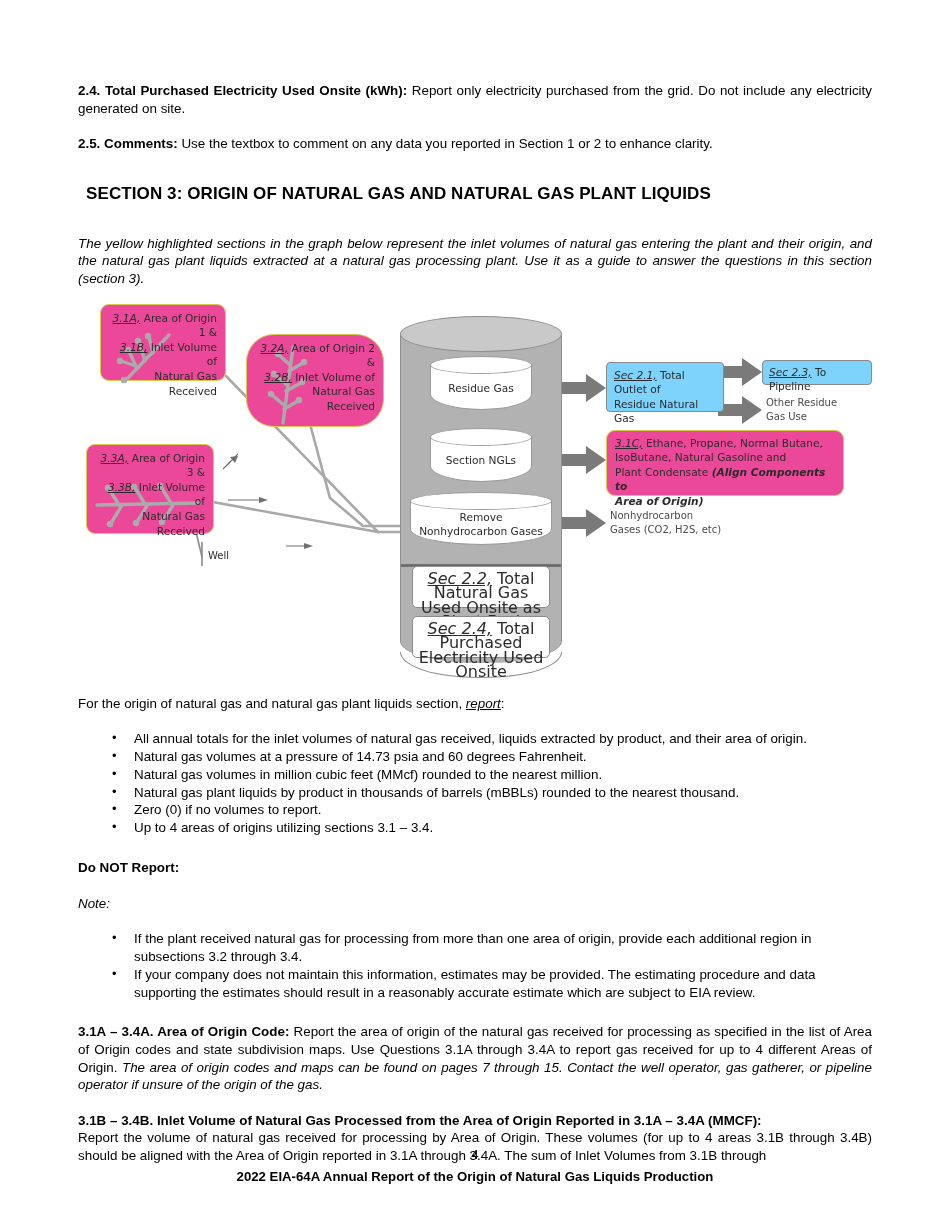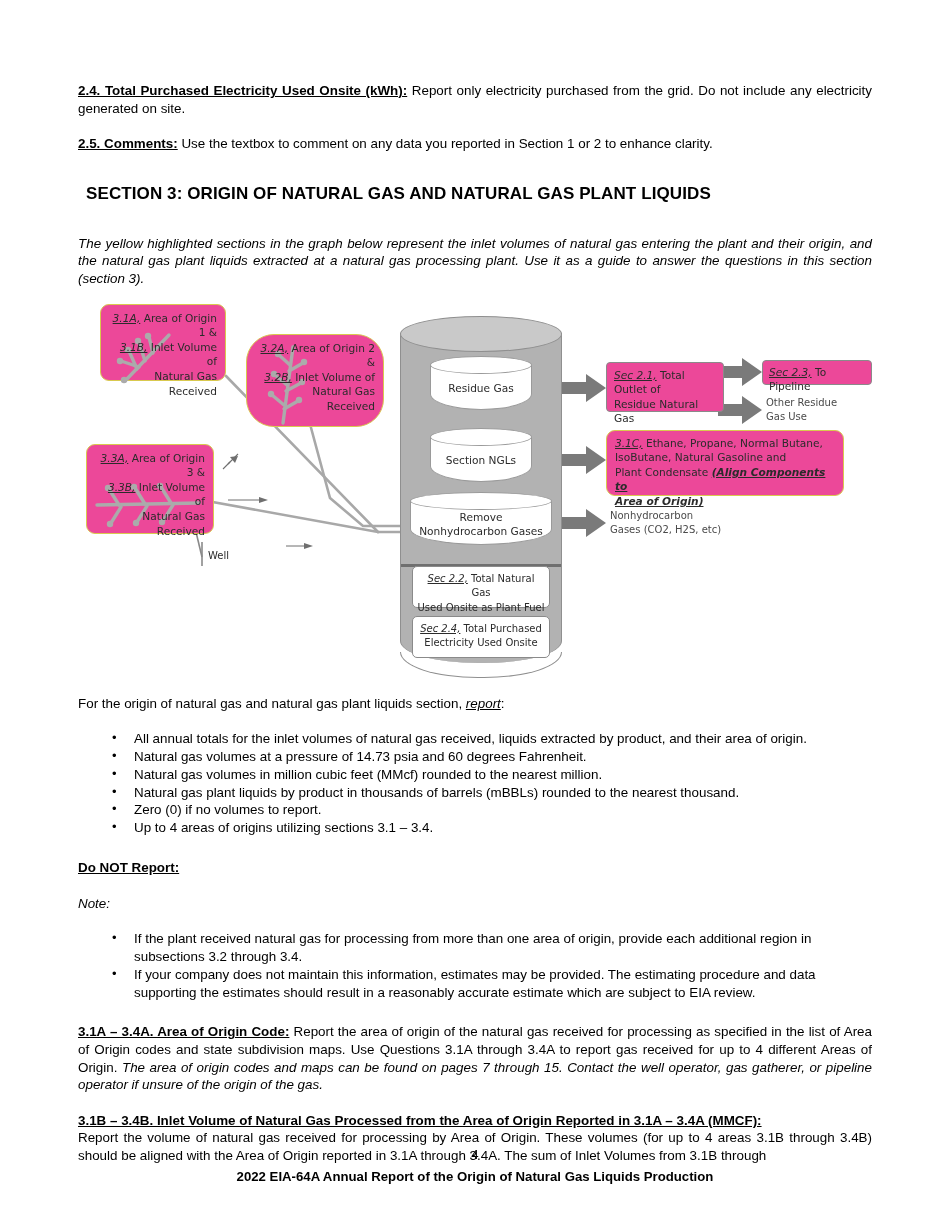--- a/index.html
+++ b/index.html
@@ -31,21 +31,21 @@
   }
   p, div.para {
     margin: 0;
   }
   .para {
     font-size: 13.4px;
     line-height: 17.6px;
     text-align: justify;
   }
   .para.left { text-align: left; }
-  .b { font-weight: bold; text-decoration: underline; }
+  .b { font-weight: bold; }
   .i { font-style: italic; }
   .u { text-decoration: underline; }
   .gap-md { height: 18px; }
   .gap-lg { height: 22px; }
 
   h2.section-head {
     margin: 8px;
     font-size: 17px;
     font-weight: bold;
     line-height: 22px;
@@ -93,21 +93,21 @@
     border-radius: 9px;
     box-sizing: border-box;
     font-size: 10.6px;
     line-height: 14.6px;
     color: #2b2b2b;
     padding: 6px 8px 6px 8px;
     z-index: 4;
   }
   .wbox {
     position: absolute;
-    background: #ec4899;
+    background: #7dd3fc;
     border: 1px solid #8a8a8a;
     border-radius: 4px;
     box-sizing: border-box;
     font-size: 10.6px;
     line-height: 14.6px;
     color: #2b2b2b;
     padding: 5px 7px;
     z-index: 6;
   }
   .plainlabel {
@@ -205,21 +205,21 @@
     text-align: center;
     z-index: 3;
   }
 
   .innerbox {
     position: absolute;
     background: #ffffff;
     border: 1px solid #8a8a8a;
     border-radius: 5px;
     box-sizing: border-box;
-    font-size: 10px;
+    font-size: 16px;
     line-height: 14.6px;
     color: #2b2b2b;
     text-align: center;
     padding: 5px 4px;
     z-index: 5;
   }
 
   .footer-pagenum {
     position: absolute;
     left: 0;

